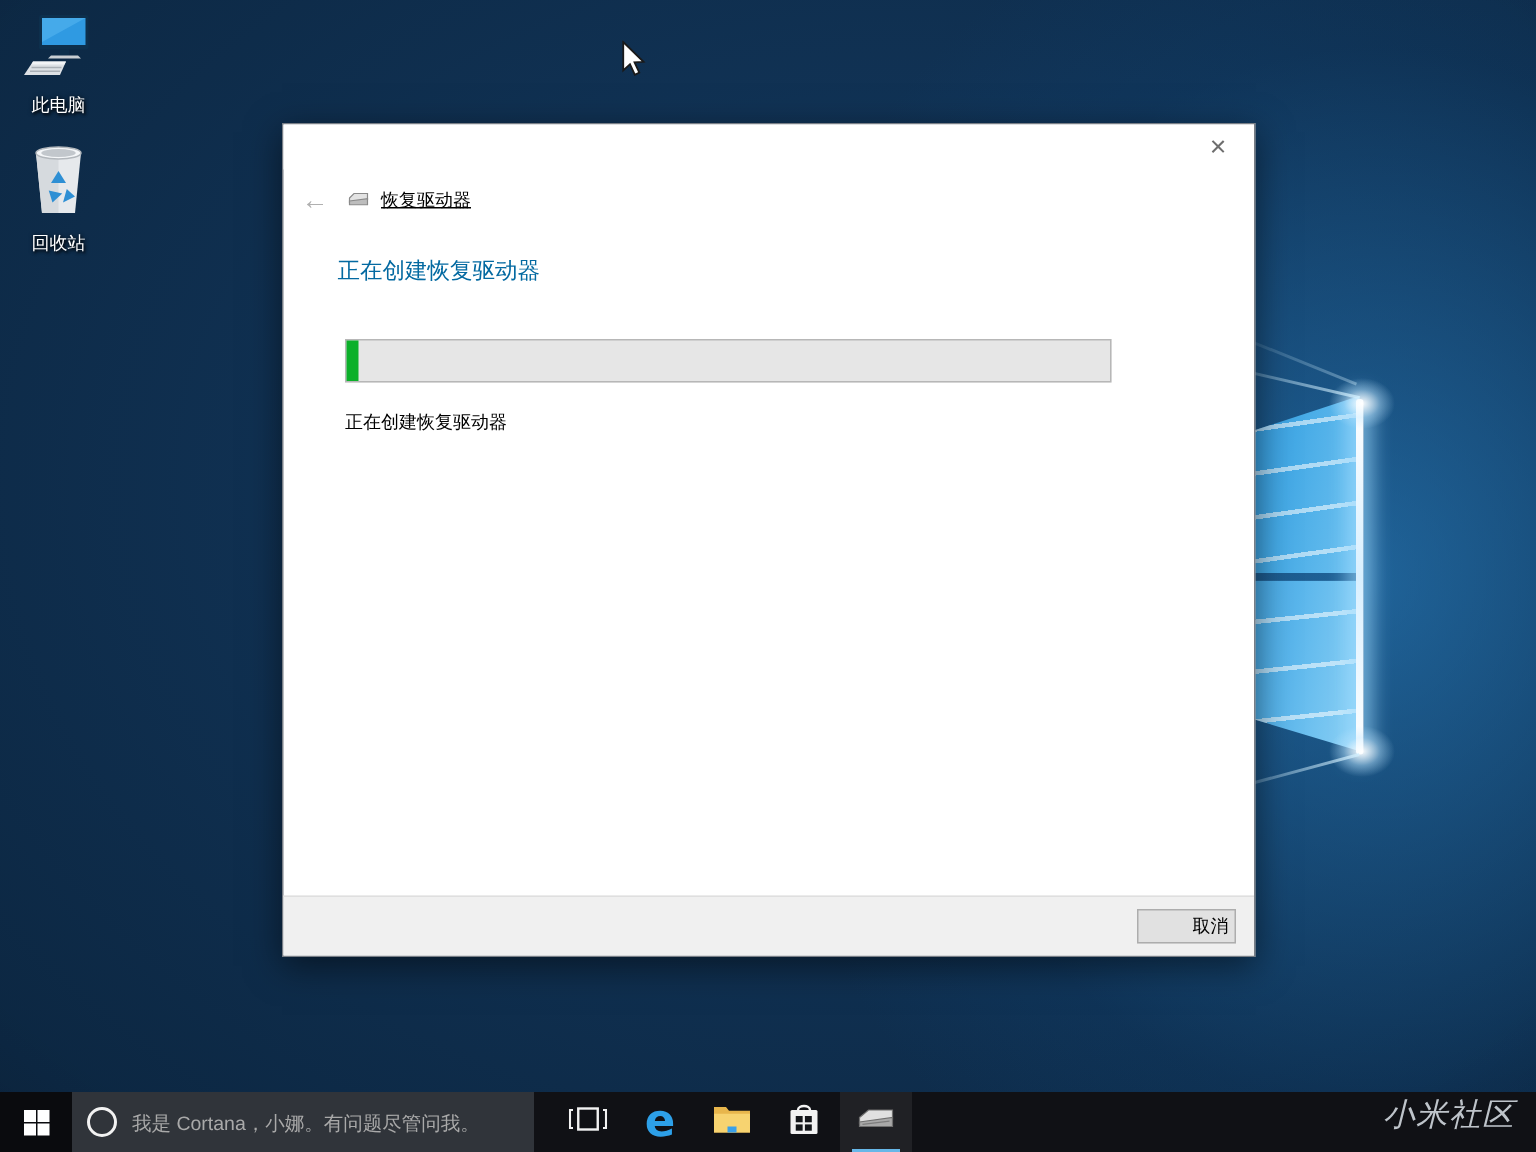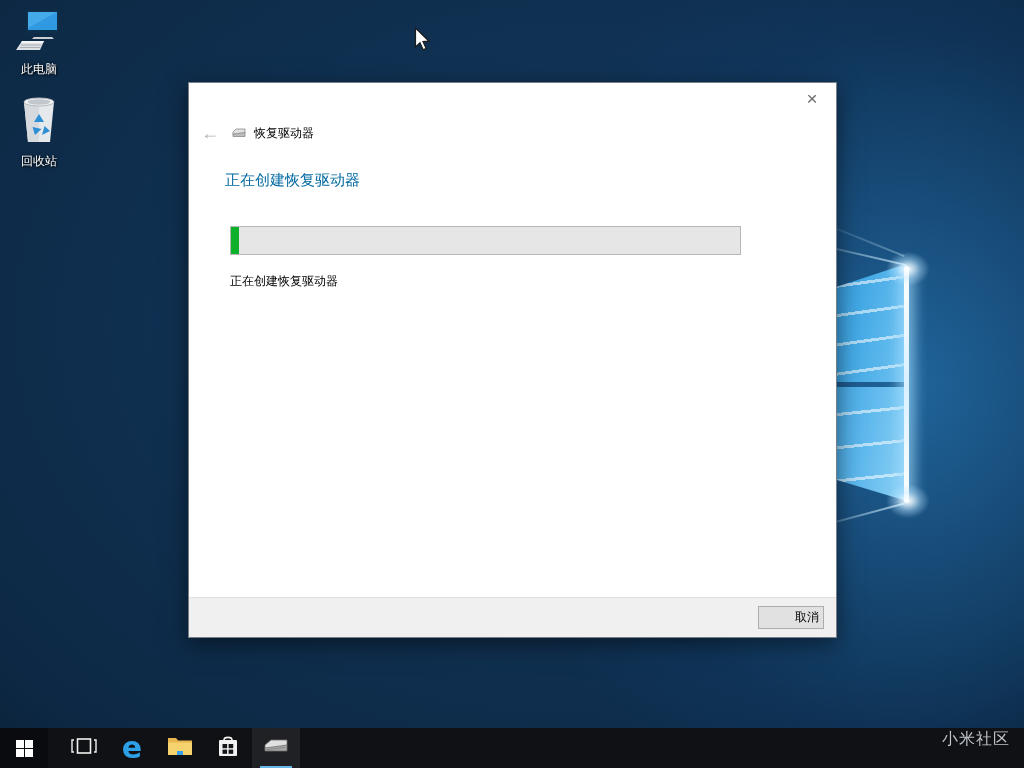--- a/index.html
+++ b/index.html
@@ -54,21 +54,21 @@
     background:#fff; border:1px solid rgba(10,20,35,0.55);
     box-shadow:0 6px 22px rgba(0,0,0,0.5); }
   .titlebar { position:relative; height:30px; background:#fff; }
   .close-btn { position:absolute; top:2px; right:4px; width:40px; height:28px;
     display:flex; align-items:center; justify-content:center;
     color:#6e6e6e; font-size:19px; font-weight:400; cursor:default; }
   .nav-row { position:absolute; left:8px; top:38px; height:24px; display:flex; align-items:center; }
   .back-btn { width:26px; height:24px; display:flex; align-items:center; justify-content:center;
     color:#b0b0b0; font-size:18px; }
   .app-icon { margin-left:8px; margin-right:7px; display:flex; align-items:center; }
-  .app-title { font-size:12px; color:#000; }
+  .app-title { font-size:12px; color:#000;text-decoration:underline; }
   .dlg-heading { position:absolute; left:36px; top:88px; font-size:15px; color:#0369a1; }
   .progress-track { position:absolute; left:41px; top:143px; width:511px; height:29px;
     background:#e6e6e6; border:1px solid #b7b7b7; }
   .progress-fill { height:100%; background:#0cb02a; }
   .dlg-status { position:absolute; left:41px; top:190px; font-size:12px; color:#000; }
   .dlg-footer { position:absolute; left:0; bottom:0; width:100%; height:40px;
     background:#f0f0f0; border-top:1px solid #dfdfdf; }
   .cancel-btn { position:absolute; right:12px; top:8px; width:66px; height:23px;
     background:#e1e1e1; border:1px solid #adadad; font-size:12px; color:#000;
     font-family:"Liberation Sans","DejaVu Sans",sans-serif;
@@ -87,22 +87,22 @@
     color:#a9a9a9; font-size:13px; padding-left:10px;
     font-family:"Liberation Sans","DejaVu Sans",sans-serif; }
   .search-input::placeholder { color:#a9a9a9; opacity:1; }
   .tb-btn { width:48px; display:flex; align-items:center; justify-content:center; position:relative; }
   .tb-btn.offset { margin-left:12px; }
   .tb-btn.active { background:rgba(255,255,255,0.07); }
   .tb-btn.active::after { content:""; position:absolute; bottom:0; left:8px; right:8px; height:2px; background:#67b7e8; }
   .edge-e { color:#2da0e8; font-size:30px; font-weight:bold; line-height:1;
     font-family:"DejaVu Sans","Liberation Sans",sans-serif; }
 
-  .watermark { position:absolute; right:14px; top:729px; font-size:16px; letter-spacing:1px;
-    color:rgba(214,221,228,0.88); z-index:50; }
+  .watermark { position:absolute; right:14px; top:729px; font-size:21px; letter-spacing:1px;
+    color:rgba(214,221,228,0.88); z-index:50;font-style:italic; }
 
   
   .cursor { position:absolute; left:414px; top:27px; z-index:99; pointer-events:none; }
 </style>
 </head>
 <body>
 
 <div class="wallpaper">
   <div class="logo-pane pane-top"></div>
   <div class="logo-pane pane-bottom"></div>
@@ -191,20 +191,24 @@
 
 <div class="taskbar">
   <div class="start-btn">
     <span class="win-flag">
       <span></span>
         <span></span>
         <span></span>
         <span></span>
     </span>
   </div>
+  <div class="search-box">
+    <span class="cortana-ring"></span>
+    <input class="search-input" type="text" placeholder="我是 Cortana，小娜。有问题尽管问我。" style="">
+  </div>
   <div class="tb-btn offset">
     <span>
       <svg width="26" height="20" viewBox="0 0 26 20">
         <rect x="6.5" y="3" width="13" height="14" fill="none" stroke="#f2f2f2" stroke-width="1.6"></rect>
         <path d="M3 4 L1 4 L1 16 L3 16" fill="none" stroke="#f2f2f2" stroke-width="1.4"></path>
         <path d="M23 4 L25 4 L25 16 L23 16" fill="none" stroke="#f2f2f2" stroke-width="1.4"></path>
       </svg>
     </span>
   </div>
   <div class="tb-btn">

